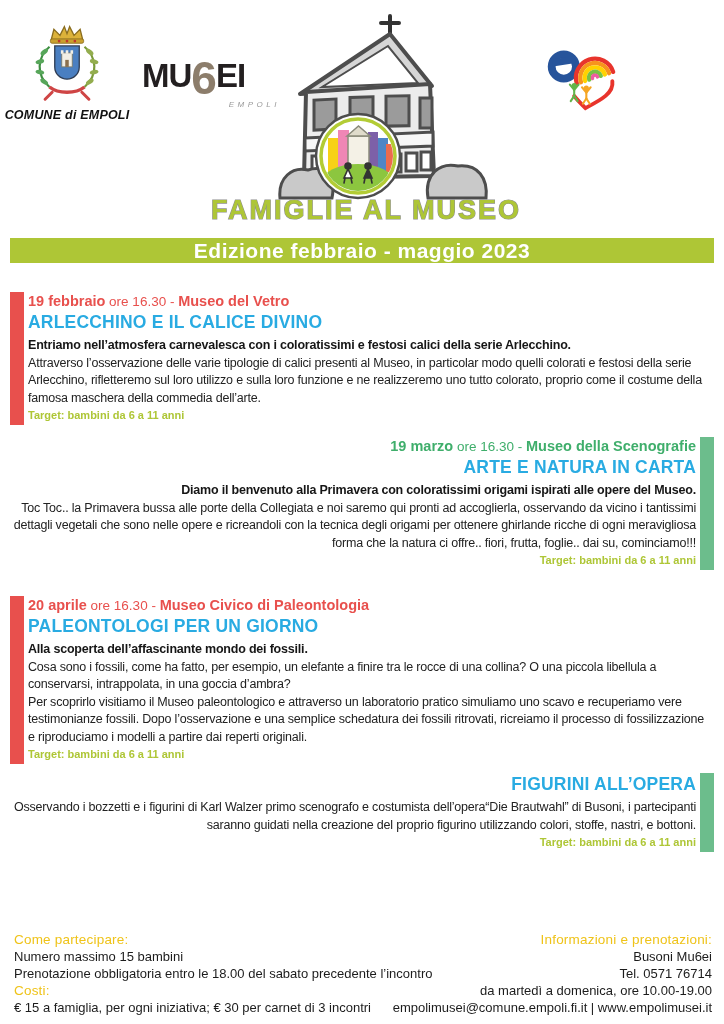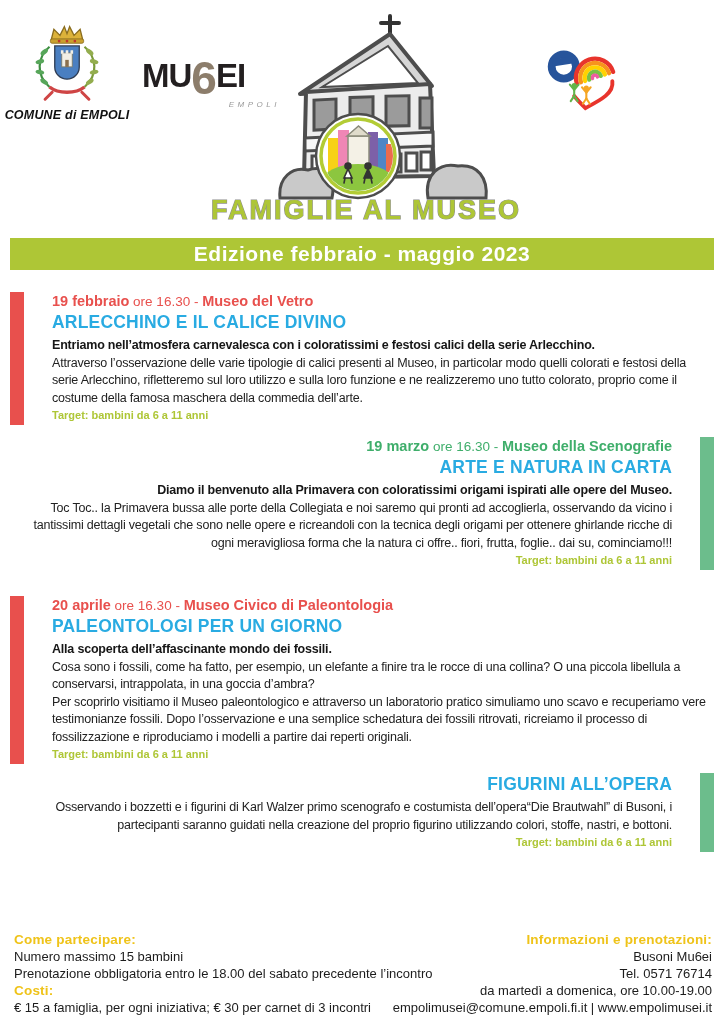--- a/index.html
+++ b/index.html
@@ -25,47 +25,47 @@
   .musei-main .p1,.musei-main .p3{font-size:33px;letter-spacing:-1px;}
   .musei-main .p2{font-size:46px;color:#8c7d6b;line-height:.78;position:relative;top:5px;letter-spacing:-1px;}
   .musei-sub{font-size:8px;letter-spacing:3.5px;color:#9a9a9a;text-align:right;margin-top:9px;padding-right:2px;font-style:italic;}
   .museum-art{position:absolute;left:278px;top:6px;width:212px;height:198px;}
   .heart-logo{position:absolute;left:543px;top:38px;width:78px;height:76px;}
   .famiglie-title{position:absolute;left:0;right:0;top:195px;text-align:center;
     font-size:27px;font-weight:800;letter-spacing:2px;color:var(--banner-green);
     -webkit-text-stroke:1.2px #8f8f8f;paint-order:stroke fill;transform:translateX(4px);}
 
   
-  .banner{position:absolute;left:10px;right:10px;top:238px;height:32px;background:var(--banner-green);
+  .banner{position:absolute;left:10px;right:10px;top:238px;height:25px;background:var(--banner-green);
     display:flex;align-items:center;justify-content:center;}
   .banner-text{color:#fff;font-weight:bold;font-size:21px;letter-spacing:.5px;}
 
   
-  .event{position:absolute;left:10px;right:10px;display:flex;gap:28px;}
+  .event{position:absolute;left:10px;right:10px;display:flex;gap:4px;}
   .event .bar{width:14px;flex:0 0 14px;}
   .event.left .bar{background:var(--accent-red);}
   .event.right{flex-direction:row-reverse;}
   .event.right .bar{background:var(--bar-green);}
   .event .content{flex:1;min-width:0;}
   .event.right .content{text-align:right;}
   .date-line{font-size:14.5px;line-height:18px;font-weight:bold;margin-bottom:1px;}
   .date-line .time{font-weight:normal;font-size:13.5px;}
   .event.left .date-line{color:var(--accent-red);}
   .event.right .date-line{color:var(--accent-green);}
   .ev-title{font-size:17.5px;line-height:21px;font-weight:800;color:var(--title-cyan);
     letter-spacing:.2px;margin:1px 0 4px;}
   .lead{font-size:12.5px;line-height:17.5px;font-weight:bold;letter-spacing:-.2px;color:#161616;}
   .bodytext{font-size:12.5px;line-height:17.5px;letter-spacing:-.2px;color:#222;white-space:pre-line;}
   .target{font-size:11px;line-height:17.5px;font-weight:bold;color:var(--banner-green);}
 
   
   .footer-col{position:absolute;font-size:13px;line-height:17px;}
   .footer-left{left:14px;top:931px;width:430px;text-align:left;}
   .footer-right{right:12px;top:931px;width:330px;text-align:right;}
-  .footer-heading{color:var(--footer-yellow);font-weight:700;font-size:13.5px;letter-spacing:.2px;}
+  .footer-heading{color:var(--footer-yellow);font-weight:400;font-size:13.5px;letter-spacing:.2px;}
 </style>
 </head>
 <body>
 
 <div class="page">
 
   <svg class="crest" viewBox="0 0 100 96">
 
     <path d="M32 18 L35 6 L42 13 L47 3 L50 11 L53 3 L58 13 L65 6 L68 18 Z" fill="#dcb23a" stroke="#8a6d1f" stroke-width="1.5"></path>
     <rect x="31" y="17" width="38" height="5" rx="2" fill="#c9a02e" stroke="#8a6d1f"></rect>

